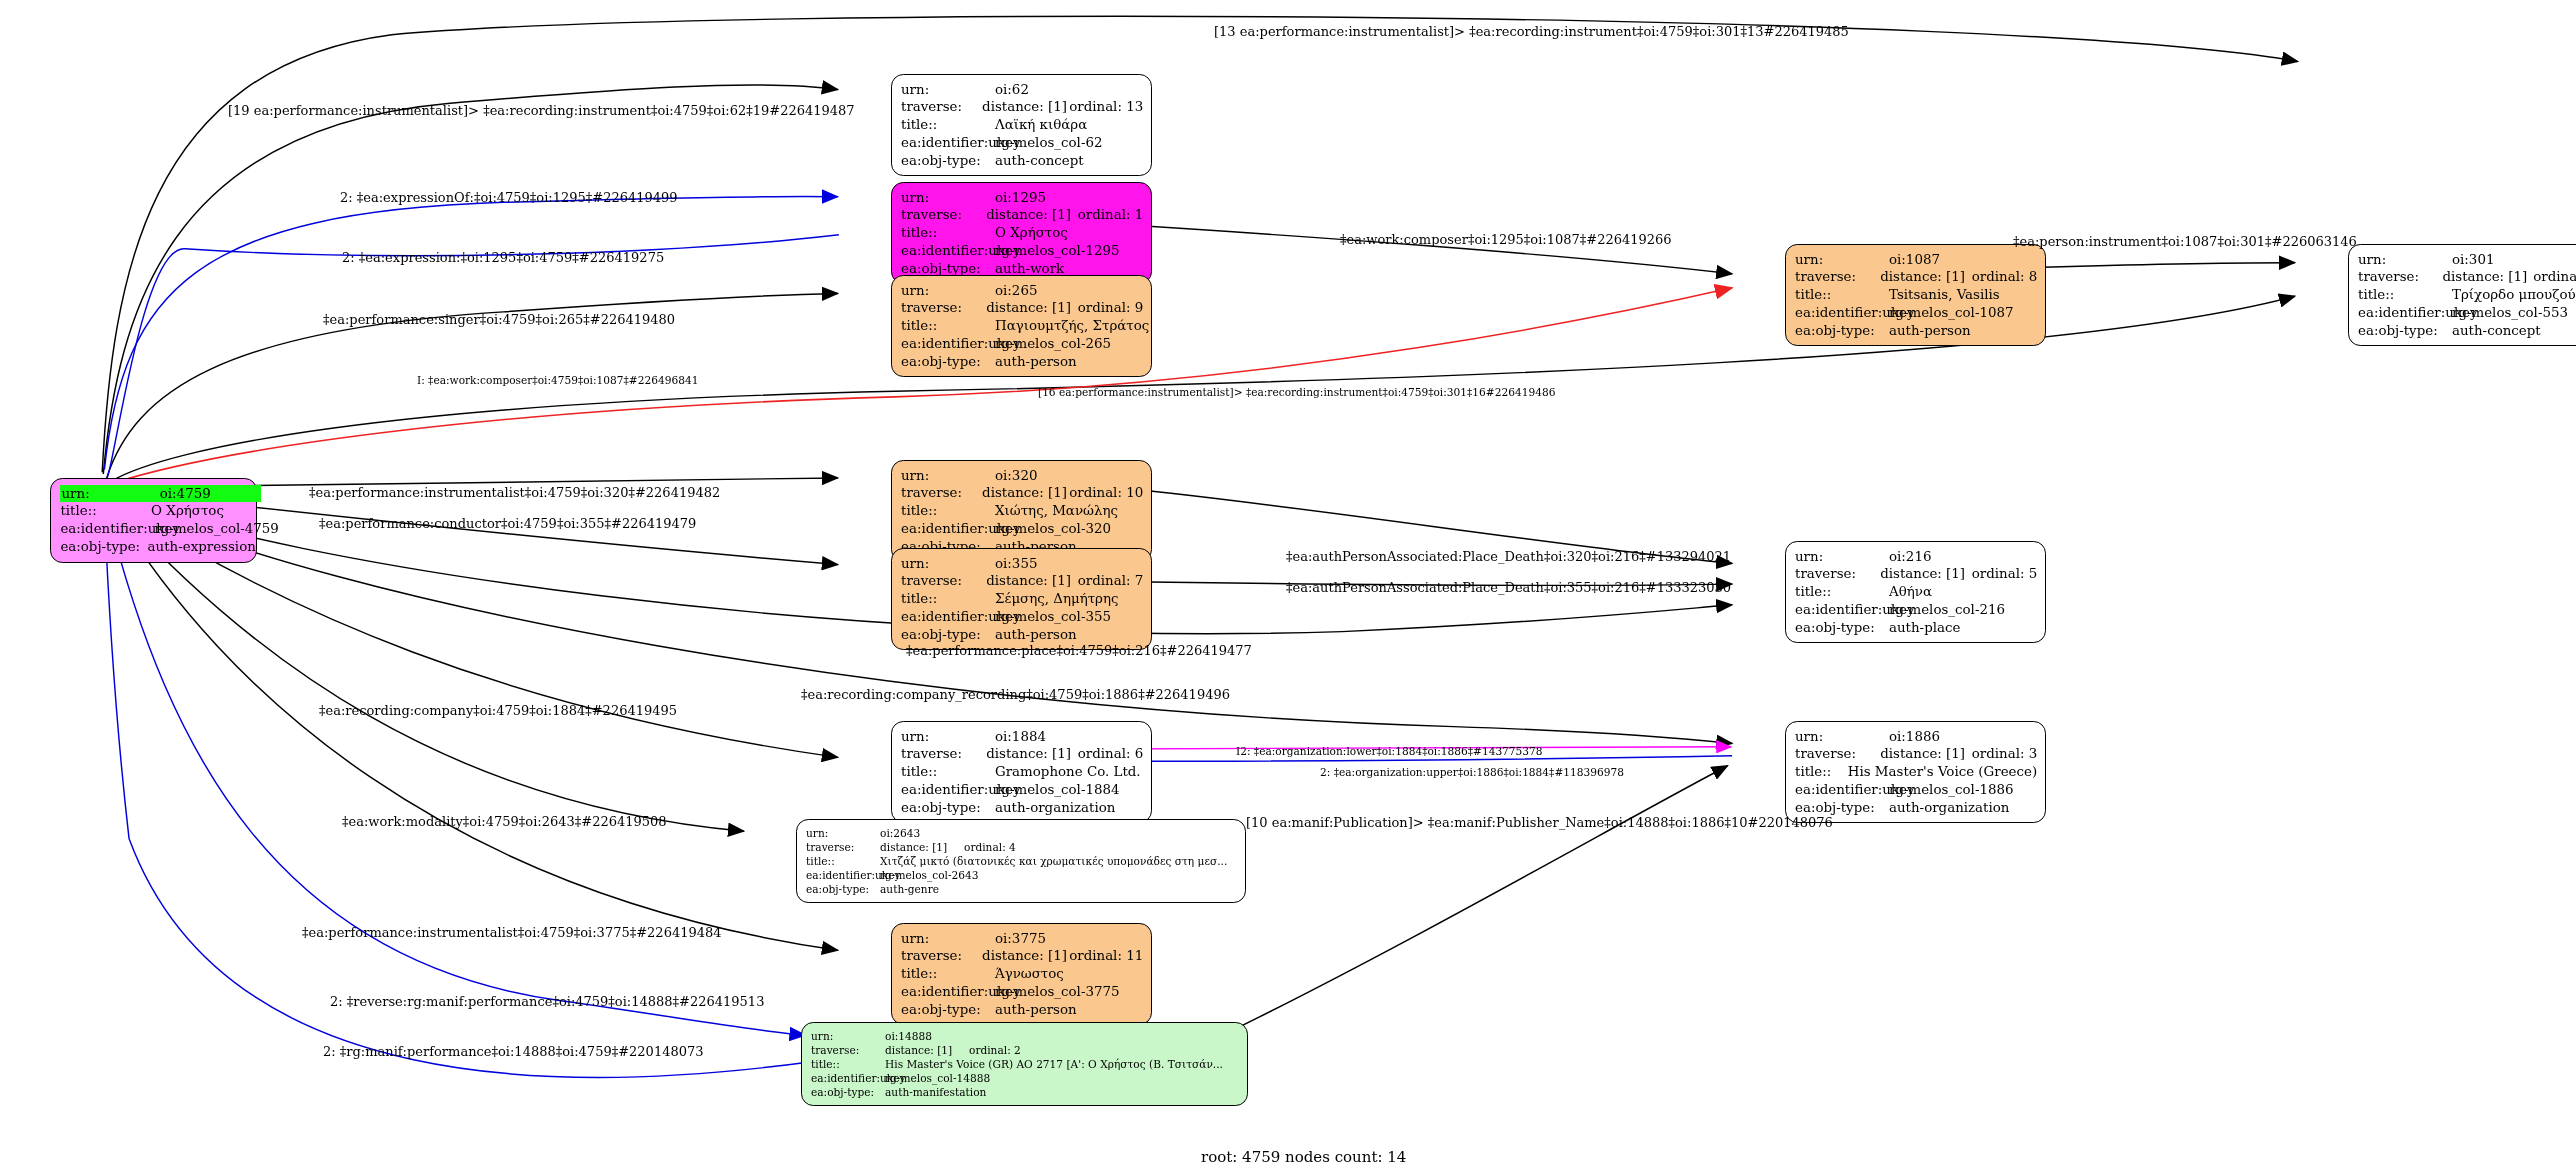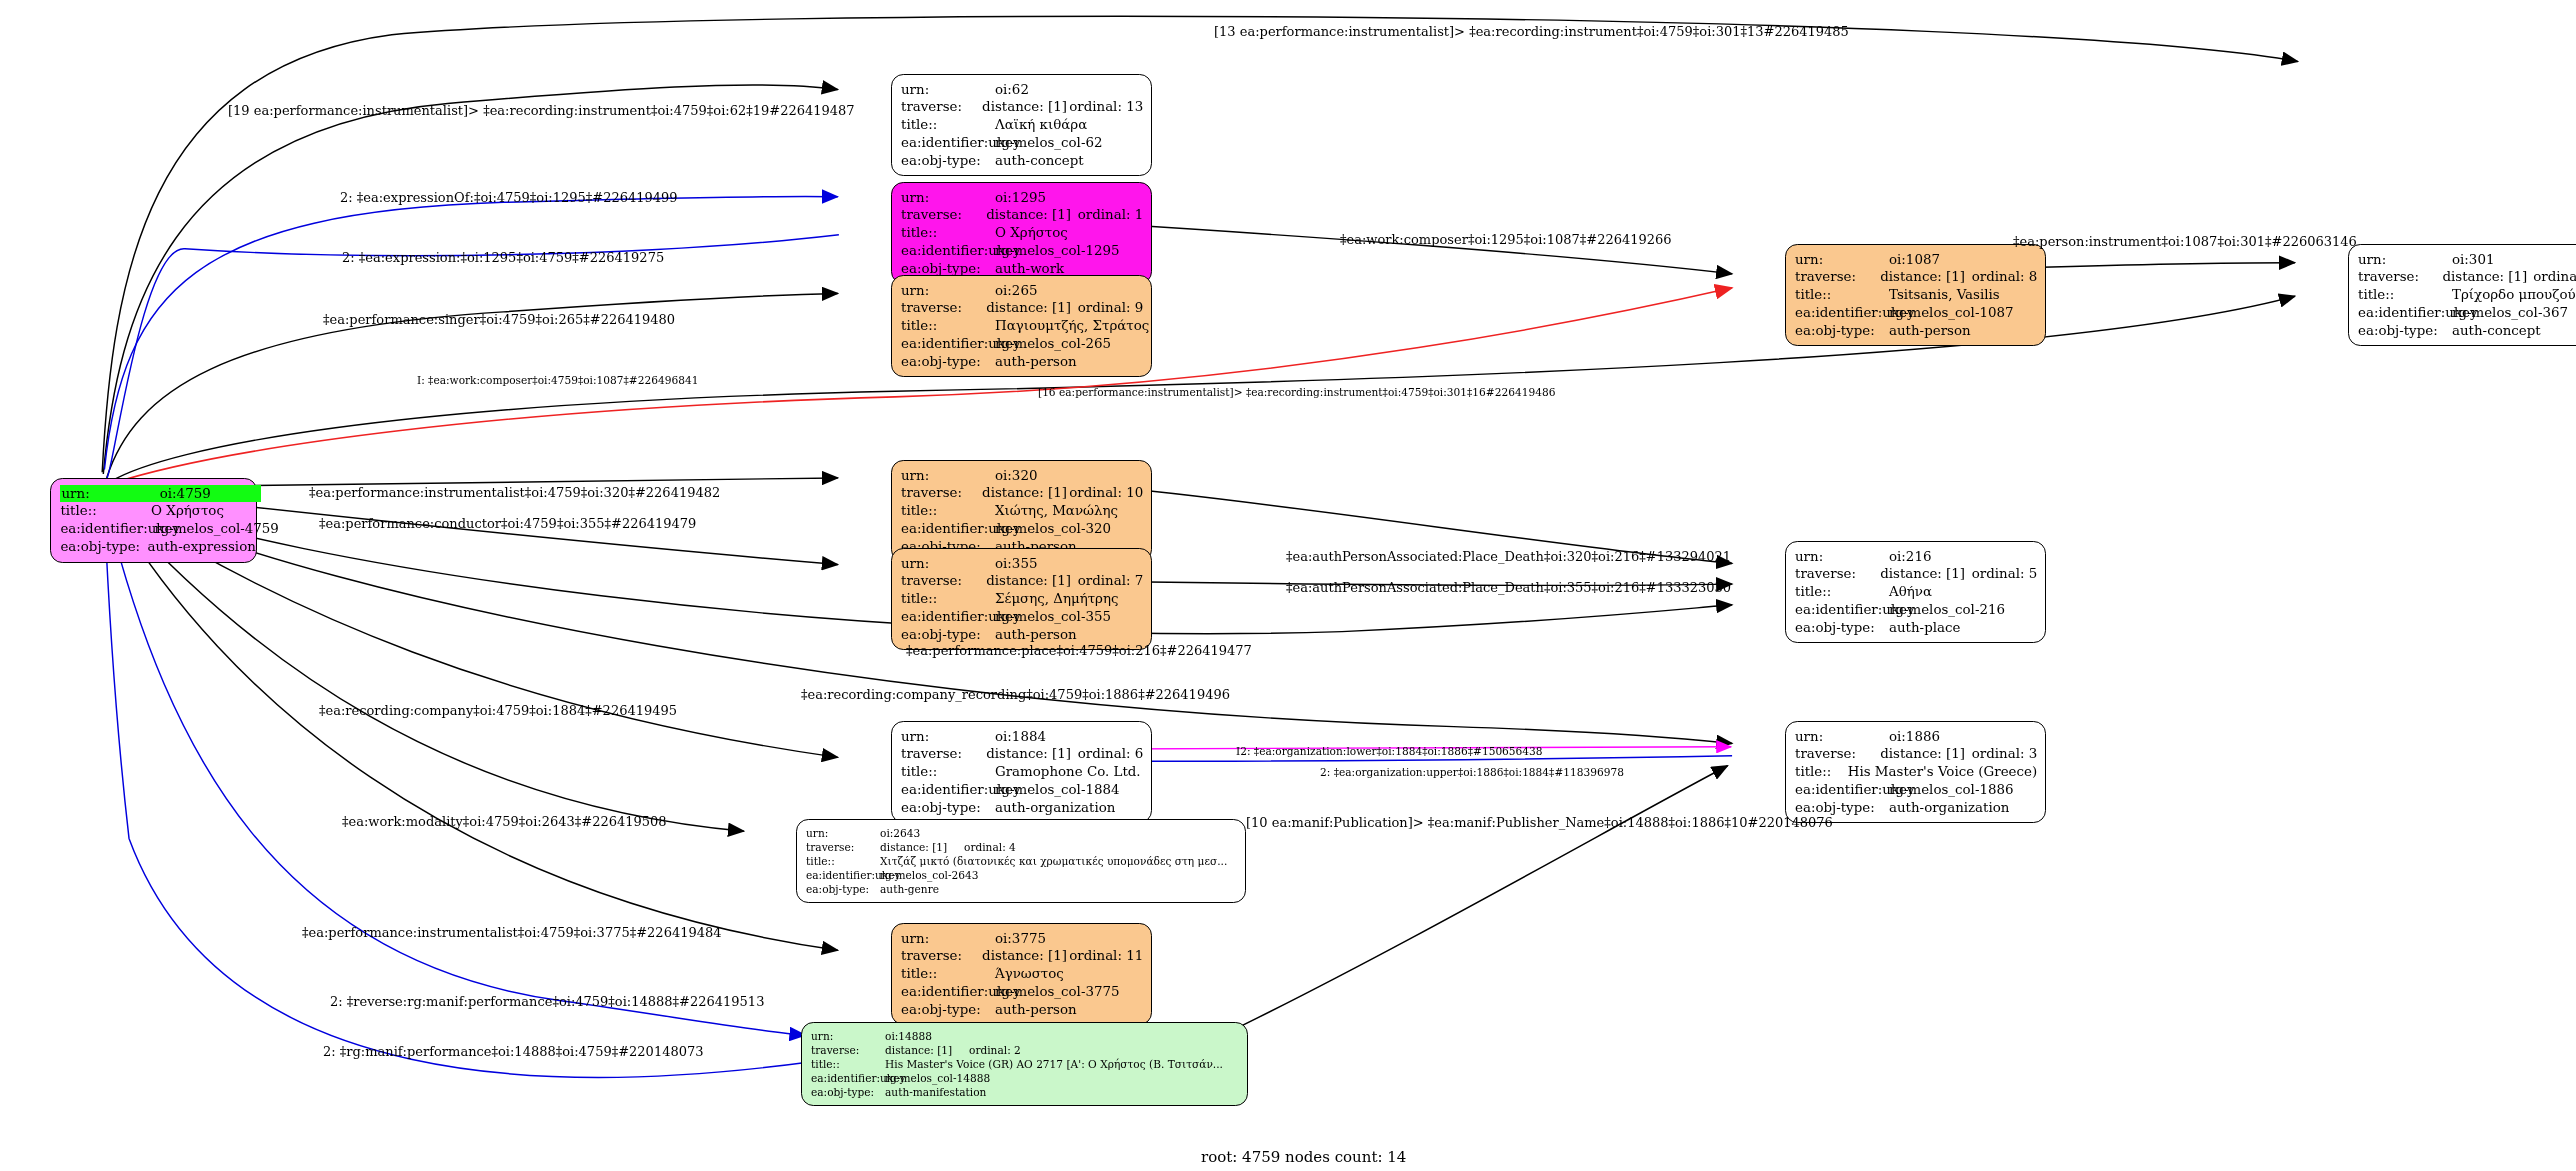--- a/index.html
+++ b/index.html
@@ -425,21 +425,21 @@
       <span class="k">traverse:</span>
       <span class="v">distance: [1]</span>
       <span class="ord">ordinal: 12</span>
     </div>
     <div class="row">
       <span class="k">title::</span>
       <span class="v">Τρίχορδο μπουζούκι</span>
     </div>
     <div class="row">
       <span class="k">ea:identifier:ukey</span>
-      <span class="v">rg-melos_col-367</span>
+      <span class="v">rg-melos_col-553</span>
     </div>
     <div class="row">
       <span class="k">ea:obj-type:</span>
       <span class="v">auth-concept</span>
     </div>
   </div>
 
   <div class="edge-label" style="left:1214px;top:24px;">[13 ea:performance:instrumentalist]&gt; ‡ea:recording:instrument‡oi:4759‡oi:301‡13#226419485</div>
   <div class="edge-label" style="left:228px;top:103px;">[19 ea:performance:instrumentalist]&gt; ‡ea:recording:instrument‡oi:4759‡oi:62‡19#226419487</div>
   <div class="edge-label" style="left:340px;top:190px;color:#000;">2: ‡ea:expressionOf:‡oi:4759‡oi:1295‡#226419499</div>
@@ -449,21 +449,21 @@
   <div class="edge-label" style="left:2013px;top:234px;">‡ea:person:instrument‡oi:1087‡oi:301‡#226063146</div>
   <div class="edge-label el-sm" style="left:417px;top:374px;">I: ‡ea:work:composer‡oi:4759‡oi:1087‡#226496841</div>
   <div class="edge-label el-sm" style="left:1038px;top:386px;">[16 ea:performance:instrumentalist]&gt; ‡ea:recording:instrument‡oi:4759‡oi:301‡16#226419486</div>
   <div class="edge-label" style="left:309px;top:485px;">‡ea:performance:instrumentalist‡oi:4759‡oi:320‡#226419482</div>
   <div class="edge-label" style="left:319px;top:516px;">‡ea:performance:conductor‡oi:4759‡oi:355‡#226419479</div>
   <div class="edge-label" style="left:1286px;top:508px;margin-top:41px;">‡ea:authPersonAssociated:Place_Death‡oi:320‡oi:216‡#133294021</div>
   <div class="edge-label" style="left:1286px;top:580px;">‡ea:authPersonAssociated:Place_Death‡oi:355‡oi:216‡#133323030</div>
   <div class="edge-label" style="left:906px;top:643px;">‡ea:performance:place‡oi:4759‡oi:216‡#226419477</div>
   <div class="edge-label" style="left:801px;top:687px;">‡ea:recording:company_recording‡oi:4759‡oi:1886‡#226419496</div>
   <div class="edge-label" style="left:319px;top:703px;">‡ea:recording:company‡oi:4759‡oi:1884‡#226419495</div>
-  <div class="edge-label el-sm" style="left:1236px;top:745px;">I2: ‡ea:organization:lower‡oi:1884‡oi:1886‡#150656438</div>
+  <div class="edge-label el-sm" style="left:1236px;top:745px;">I2: ‡ea:organization:lower‡oi:1884‡oi:1886‡#143775378</div>
   <div class="edge-label el-sm" style="left:1320px;top:766px;">2: ‡ea:organization:upper‡oi:1886‡oi:1884‡#118396978</div>
   <div class="edge-label" style="left:342px;top:814px;">‡ea:work:modality‡oi:4759‡oi:2643‡#226419508</div>
   <div class="edge-label" style="left:1246px;top:815px;">[10 ea:manif:Publication]&gt; ‡ea:manif:Publisher_Name‡oi:14888‡oi:1886‡10#220148076</div>
   <div class="edge-label" style="left:302px;top:925px;">‡ea:performance:instrumentalist‡oi:4759‡oi:3775‡#226419484</div>
   <div class="edge-label" style="left:330px;top:994px;">2: ‡reverse:rg:manif:performance‡oi:4759‡oi:14888‡#226419513</div>
   <div class="edge-label" style="left:323px;top:1044px;">2: ‡rg:manif:performance‡oi:14888‡oi:4759‡#220148073</div>
 
   <div class="footer" style="left:1201px;top:1148px;">root: 4759 nodes count: 14</div>
 </div>
 

